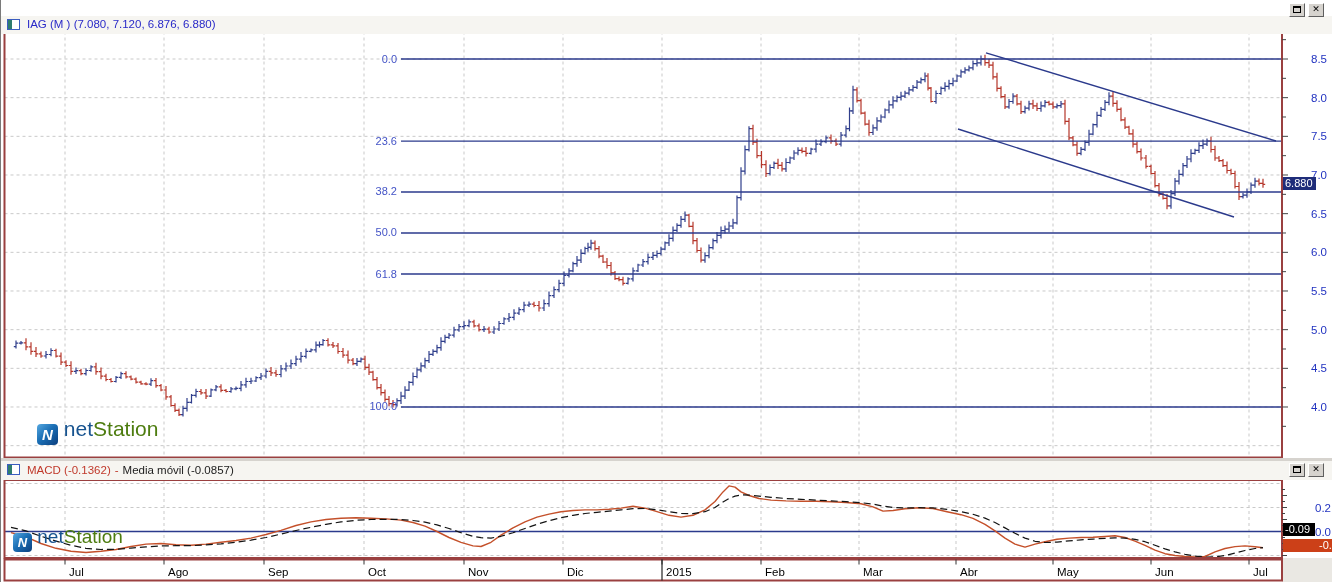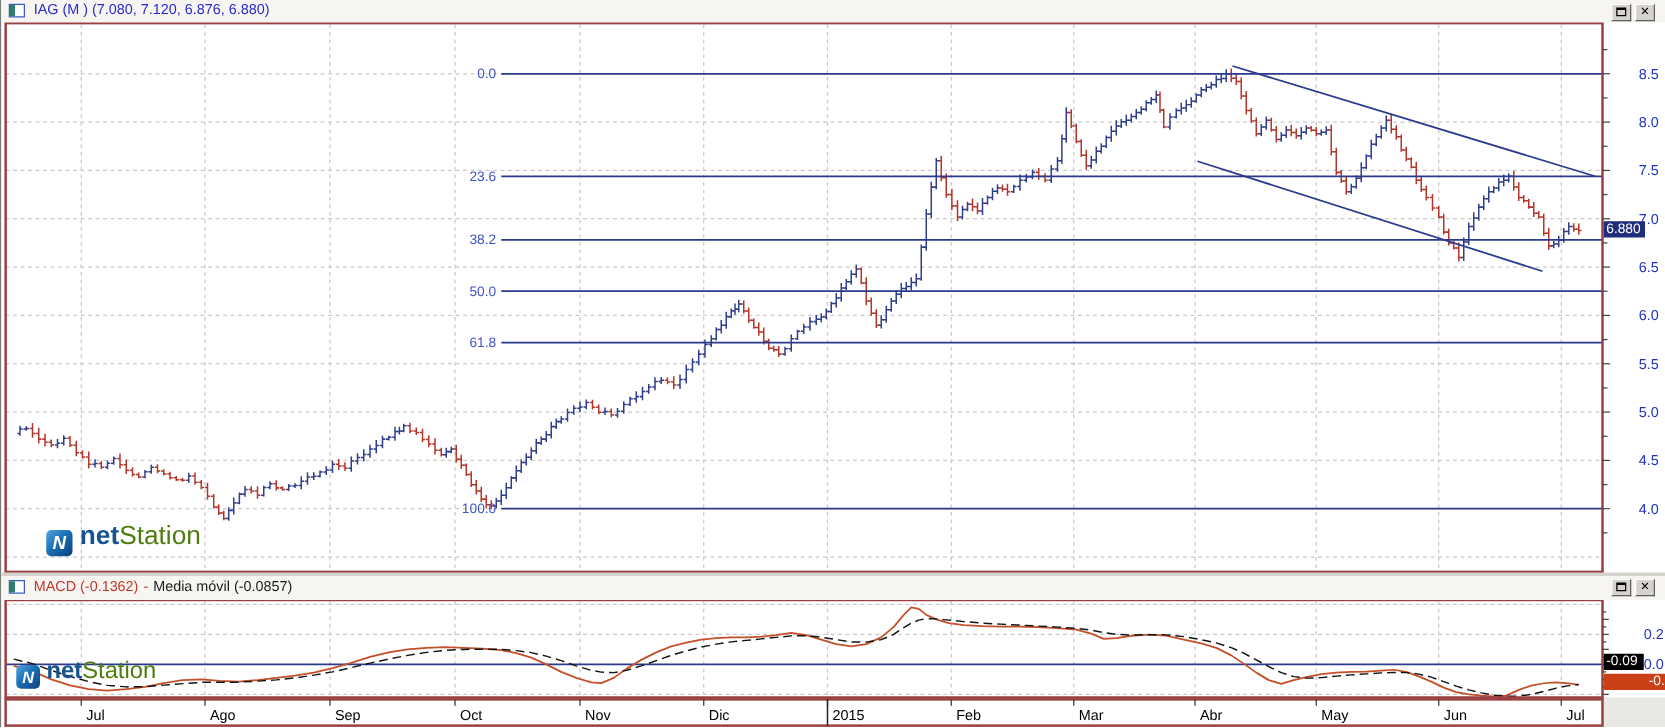--- a/index.html
+++ b/index.html
@@ -19,21 +19,21 @@
   .winbtn{position:absolute;width:16px;height:14px;background:#d6d3ce;
       border-top:1px solid #ffffff;border-left:1px solid #ffffff;
       border-right:1px solid #5f5f5f;border-bottom:1px solid #5f5f5f;
       box-sizing:border-box;font-size:9px;line-height:11px;text-align:center;color:#000;cursor:default;}
   .maxglyph{display:block;margin:2px auto 0;width:8px;height:7px;border:1px solid #000;border-top:2px solid #000;box-sizing:border-box;}
   .badge{position:absolute;color:#ffffff;font-size:11px;line-height:13px;padding:0 2px;white-space:nowrap;}
   .wm{position:absolute;white-space:nowrap;}
   .wm .wmicon{display:inline-block;vertical-align:-4px;border-radius:4px;
       background:linear-gradient(135deg,#56a8e0 0%,#1b6fb5 45%,#0c3f7e 100%);
       color:#fff;font-weight:bold;font-style:italic;text-align:center;}
-  .wm .b{font-weight:bold;color:#17538f;}
+  .wm .b{font-weight:normal;color:#17538f;}
   .wm .l{color:#4d7c0f;}
   .splitter{position:absolute;left:0;width:1332px;background:#d6d3ce;}
 </style>
 </head>
 <body>
 
 <div id="app">
 
   <svg id="cv" width="1332" height="582">
       <rect x="0" y="0" width="1332" height="582" fill="#ffffff"></rect>
@@ -457,21 +457,21 @@
       <line x1="955" y1="559.5" x2="955" y2="564.5" stroke="#333" stroke-width="1"></line>
       <text x="959" y="576" fill="#000" text-anchor="start" font-size="11.5" font-family="&quot;Liberation Sans&quot;,sans-serif">Abr</text>
       <line x1="1052" y1="559.5" x2="1052" y2="564.5" stroke="#333" stroke-width="1"></line>
       <text x="1056" y="576" fill="#000" text-anchor="start" font-size="11.5" font-family="&quot;Liberation Sans&quot;,sans-serif">May</text>
       <line x1="1150" y1="559.5" x2="1150" y2="564.5" stroke="#333" stroke-width="1"></line>
       <text x="1154" y="576" fill="#000" text-anchor="start" font-size="11.5" font-family="&quot;Liberation Sans&quot;,sans-serif">Jun</text>
       <line x1="1248" y1="559.5" x2="1248" y2="564.5" stroke="#333" stroke-width="1"></line>
       <text x="1252" y="576" fill="#000" text-anchor="start" font-size="11.5" font-family="&quot;Liberation Sans&quot;,sans-serif">Jul</text>
     </svg>
 
-  <div class="titlebar" style="top:0;text-align:right;">
+  <div class="titlebar" style="top:16px;text-align:right;">
     <span class="wicon"></span>
     <span class="ttext blue">IAG (M ) (7.080, 7.120, 6.876, 6.880)</span>
   </div>
   <div class="winbtn" style="left:1288px;top:3px;" title="">
       <span class="maxglyph"></span>
     </div>
   <div class="winbtn" style="left:1307px;top:3px;"><span>✕</span></div>
 
   <div class="splitter" style="top:458px;height:3px;"></div>
 

